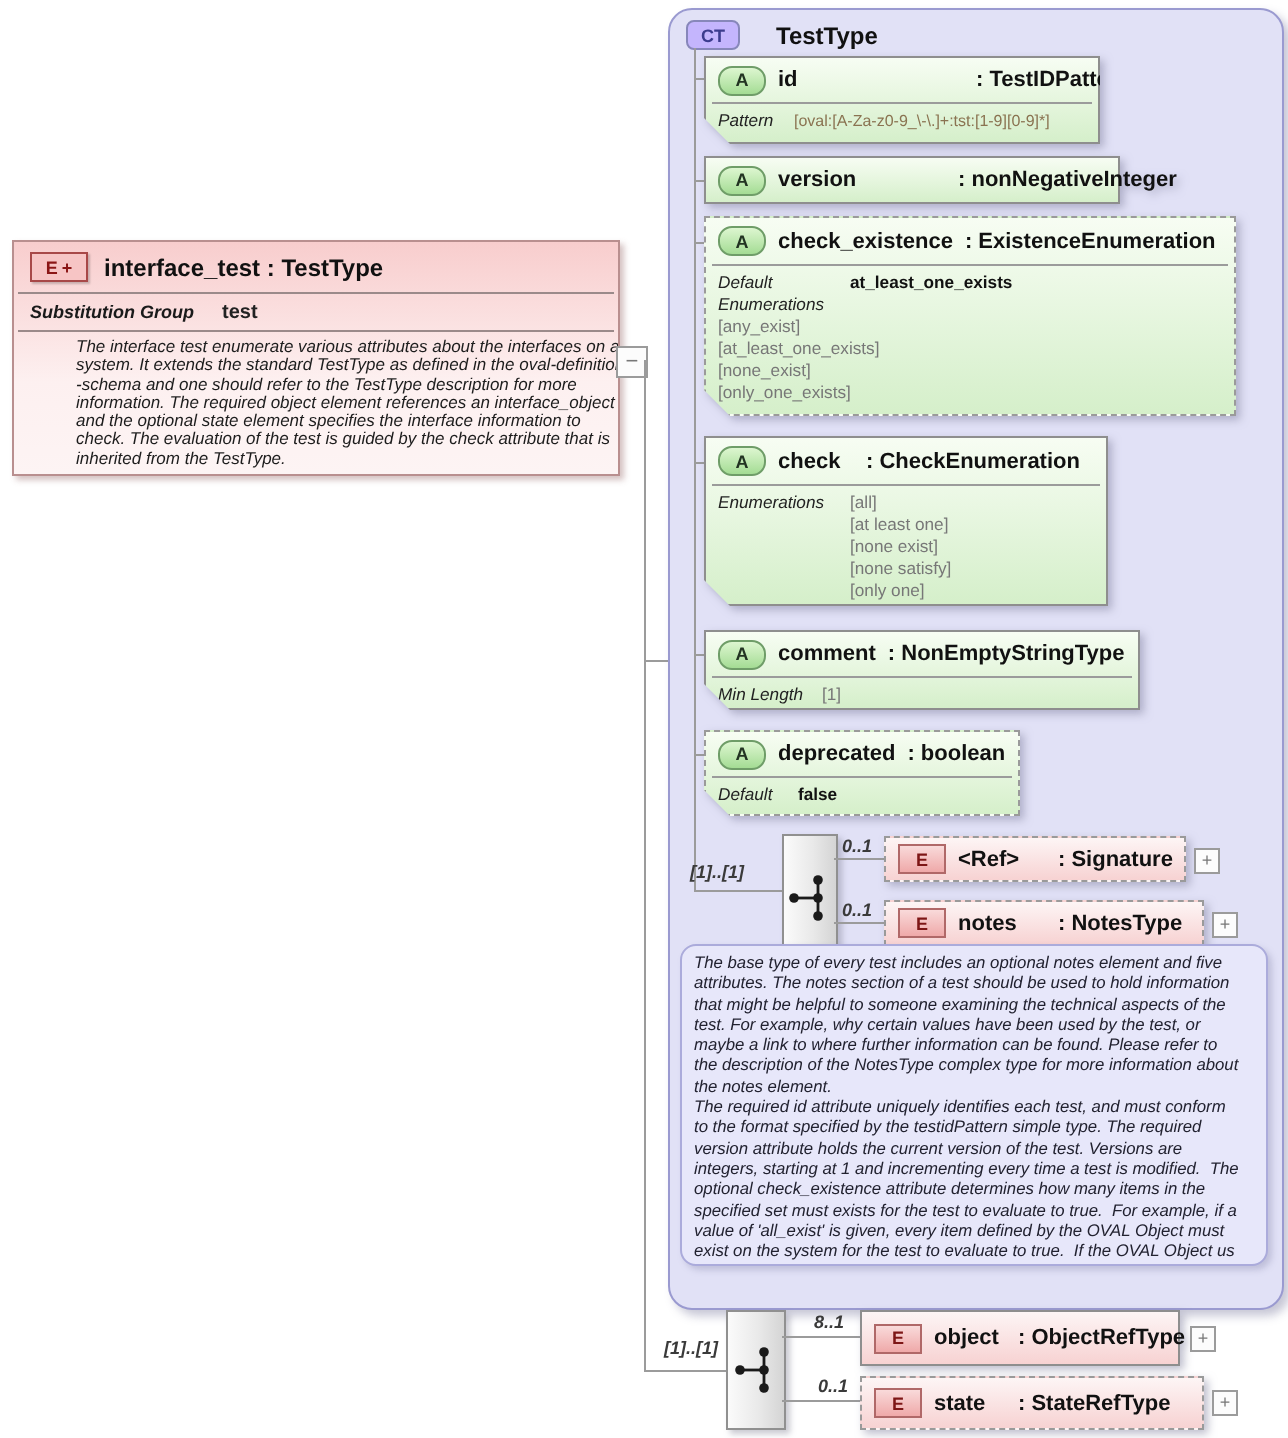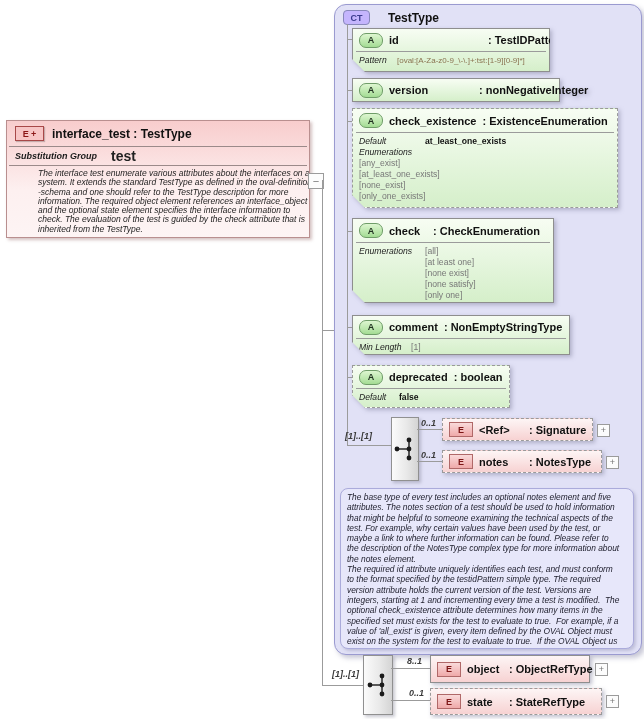--- a/index.html
+++ b/index.html
@@ -12,21 +12,21 @@
 
   
   .left-el{position:absolute;left:6px;top:120px;width:302px;height:116px;
            background:linear-gradient(#f8cdcd,#fdf0f0 60%,#fdf4f4);
            border:1px solid #b98f8f;box-shadow:2px 2px 3px rgba(160,120,120,.45);}
   .left-el-head{display:flex;align-items:center;gap:8px;height:25px;padding:0 8px;}
   .lt-title{font-weight:bold;font-size:12px;color:#111;}
   .sep{height:1px;background:#9b8a8a;margin:0 2px;}
   .subgrp-row{display:flex;align-items:center;height:18px;padding:0 8px;gap:14px;}
   .subgrp-label{font-style:italic;font-weight:bold;font-size:9px;}
-  .subgrp-value{font-size:14px;font-weight:bold;color:#222;}
+  .subgrp-value{font-size:10px;font-weight:bold;color:#222;}
   .doc-text{font-style:italic;font-size:8.5px;line-height:9.3px;white-space:pre;
             padding:3px 6px;overflow:hidden;color:#1d1d1d;margin-left:25px;}
 
   
   .eplus-icon{width:27px;height:13px;border:1px solid #a84848;background:#f7c5c5;
               display:flex;align-items:center;justify-content:center;gap:2px;
               font-size:9px;font-weight:bold;color:#8b1616;box-shadow:1px 1px 1px rgba(0,0,0,.2);}
   .e-icon{width:22px;height:13px;border:1px solid #b06868;flex:0 0 22px;
           background:linear-gradient(#f9dada,#efa9a9);display:flex;align-items:center;
           justify-content:center;font-size:9px;font-weight:bold;color:#7d1616;}
@@ -258,21 +258,21 @@
 
   <div class="shadow-wrap" style="left:442px;top:450px;width:160px;height:23px;">
     <div class="elem-box dashed">
       <span class="e-icon">E</span>
       <span class="elem-name" style="min-width:44px;">notes</span>
       <span class="elem-type">: NotesType</span>
     </div>
   </div>
   <div class="plus-box" style="left:606px;top:456px;">+</div>
 
-  <div class="doc-note" style="left:340px;top:488px;width:294px;height:161px;">The base type of every test includes an optional notes element and five
+  <div class="doc-note" style="left:340px;top:472px;width:294px;height:161px;">The base type of every test includes an optional notes element and five
 attributes. The notes section of a test should be used to hold information
 that might be helpful to someone examining the technical aspects of the
 test. For example, why certain values have been used by the test, or
 maybe a link to where further information can be found. Please refer to
 the description of the NotesType complex type for more information about
 the notes element.
 The required id attribute uniquely identifies each test, and must conform
 to the format specified by the testidPattern simple type. The required
 version attribute holds the current version of the test. Versions are
 integers, starting at 1 and incrementing every time a test is modified.  The

